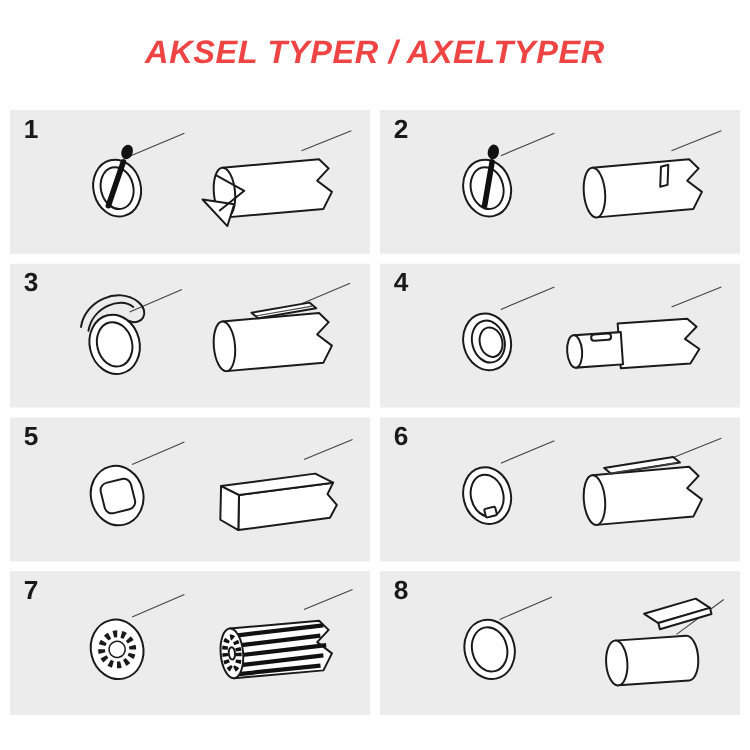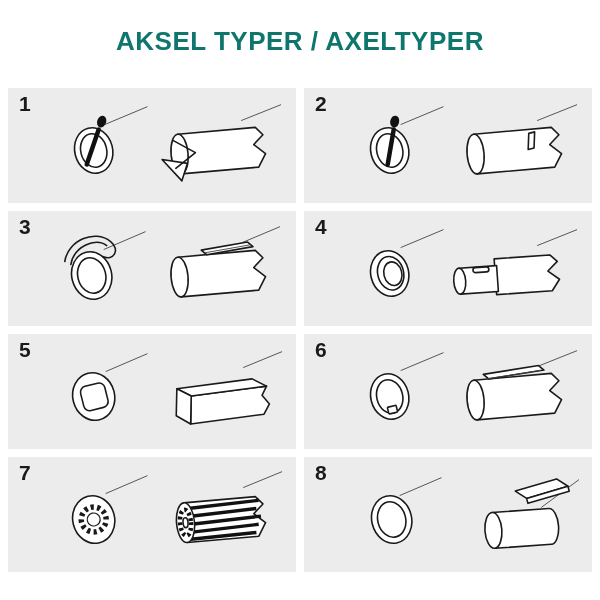--- a/index.html
+++ b/index.html
@@ -2,21 +2,21 @@
 <html><head>
 <meta charset="utf-8">
 <style>
   html,body{margin:0;padding:0;}
   body{
     width:600px;height:600px;position:relative;background:#ffffff;
     font-family:"Liberation Sans",sans-serif;overflow:hidden;
   }
   .title{
     position:absolute;top:26px;left:0;width:600px;text-align:center;
-    font-size:26px;font-weight:700;letter-spacing:.5px;color:#0f766e;
+    font-size:26px;font-weight:700;letter-spacing:.5px;color:#ef4444;font-style:italic;
   }
   .grid{
     position:absolute;left:8px;top:88px;width:584px;
     display:grid;grid-template-columns:1fr 1fr;gap:8px;
   }
   .cell{position:relative;background:#ececec;height:115px;overflow:hidden;}
   .num{
     position:absolute;top:4px;left:11px;font-size:21px;font-weight:700;color:#1a1a1a;
   }
   .cell svg{position:absolute;left:0;top:0;width:100%;height:100%;}

